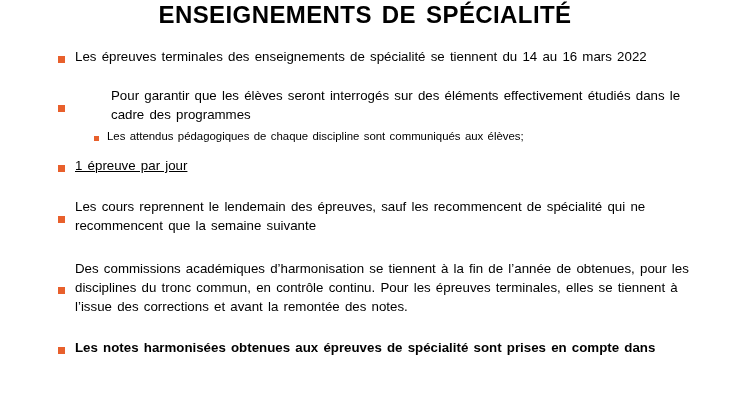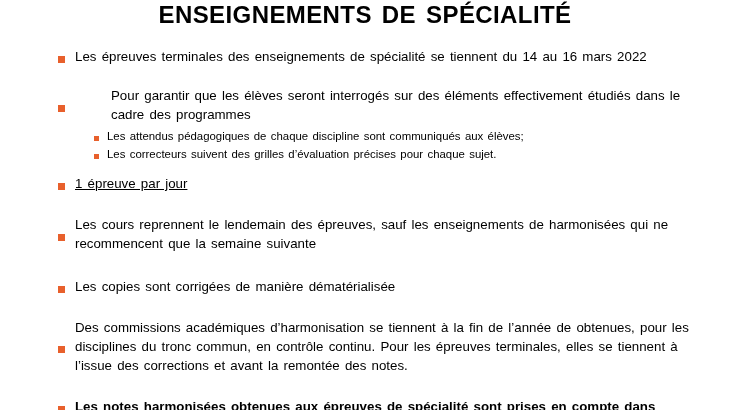--- a/index.html
+++ b/index.html
@@ -107,42 +107,34 @@
     <div class="l1" style="margin-bottom:2px;gap:36px;">
       <span class="bullet"></span>
       <span class="txt">Pour garantir que les élèves seront interrogés sur des éléments effectivement étudiés dans le cadre des programmes</span>
     </div>
 
     <div class="sub-list">
       <div class="l2">
         <span class="bullet"></span>
         <span class="txt">Les attendus pédagogiques de chaque discipline sont communiqués aux élèves;</span>
       </div>
-      <div class="l2">
-        <span class="bullet"></span>
-        <span class="txt">Les correcteurs suivent des grilles d’évaluation précises pour chaque sujet.</span>
-      </div>
     </div>
 
     <div class="gap-md"></div>
 
     <div class="l1" style="margin-bottom:22px;text-decoration:underline;">
       <span class="bullet"></span>
       <span class="txt">1 épreuve par jour</span>
     </div>
 
     <div class="l1" style="margin-bottom:24px;">
       <span class="bullet"></span>
-      <span class="txt">Les cours reprennent le lendemain des épreuves, sauf les enseignements de harmonisées qui ne recommencent que la semaine suivante</span>
+      <span class="txt">Les cours reprennent le lendemain des épreuves, sauf les recommencent de spécialité qui ne recommencent que la semaine suivante</span>
     </div>
 
-    <div class="l1" style="margin-bottom:22px;">
-      <span class="bullet"></span>
-      <span class="txt">Les copies sont corrigées de manière dématérialisée</span>
-    </div>
 
     <div class="l1" style="margin-bottom:22px;">
       <span class="bullet"></span>
       <span class="txt">Des commissions académiques d’harmonisation se tiennent à la fin de l’année de obtenues, pour les disciplines du tronc commun, en contrôle continu. Pour les épreuves terminales, elles se tiennent à l’issue des corrections et avant la remontée des notes.</span>
     </div>
 
     <div class="l1 bold-item">
       <span class="bullet"></span>
       <span class="txt">Les notes harmonisées obtenues aux épreuves de spécialité sont prises en compte dans</span>
     </div>

